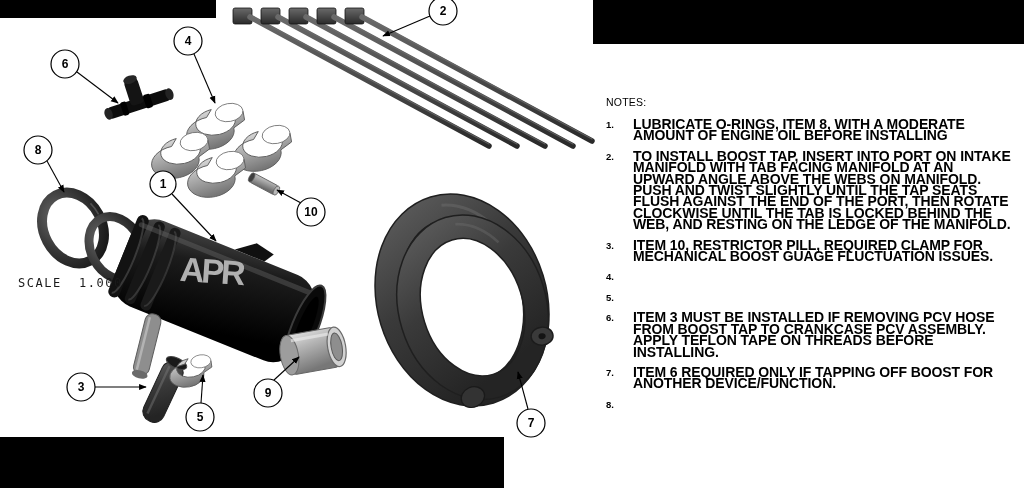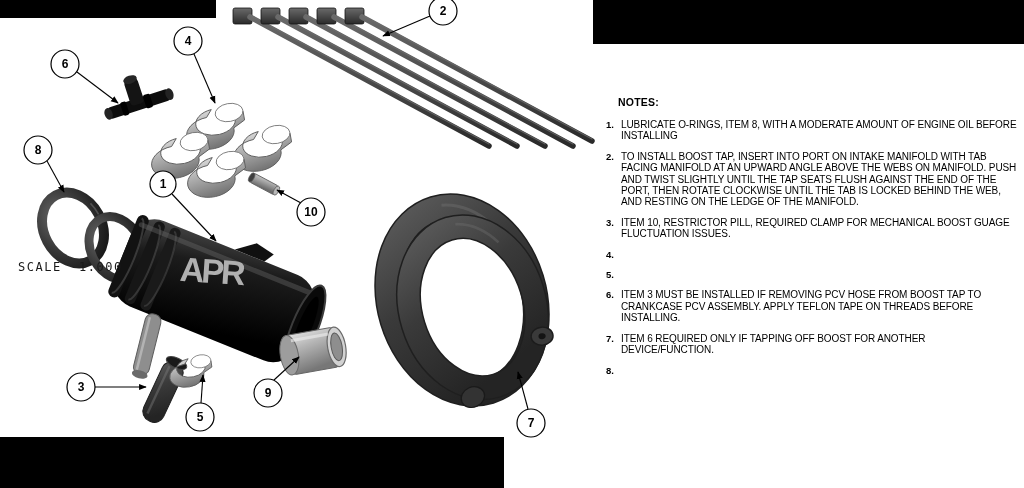--- a/index.html
+++ b/index.html
@@ -39,59 +39,60 @@
     font-size: 12px;
     fill: #000000;
     text-anchor: middle;
     dominant-baseline: central;
   }
 
   
   #scale-label {
     position: absolute;
     left: 18px;
-    top: 260px;
+    top: 276px;
     font-family: "DejaVu Sans Mono", monospace;
     font-size: 12px;
     letter-spacing: 1.5px;
     color: #1a1a1a;
     white-space: pre;
   }
 
   
   #notes-panel {
     left: 606px;
     top: 96px;
     width: 412px;
   }
   #notes-heading {
     font-size: 10.5px;
-    font-weight: bold;
+    font-weight: normal;
     color: #000;
     letter-spacing: 0.2px;
-    margin: 0 0 11px 12px;
+    margin: 0 0 11px 0;
   }
   .note-row {
     display: flex;
     align-items: flex-start;
     margin-bottom: 9px;
   }
   .note-num {
     flex: 0 0 15px;
     font-size: 9.5px;
     font-weight: bold;
     color: #000;
     line-height: 11.4px;
   }
   .note-body {
-    font-size: 10px;
-    font-weight: normal;
+    font-size: 14px;
+    font-weight: bold;
     color: #000;
     line-height: 11.4px;
     letter-spacing: -0.1px;
+    margin-left: 12px;
   }
 </style>
 </head>
 <body>
 
 <div id="page">
 
   <svg id="drawing-svg" width="1024" height="488" viewBox="0 0 1024 488">
     <defs>
       <linearGradient id="gradDarkBody" x1="0" y1="0" x2="0.4" y2="1">

